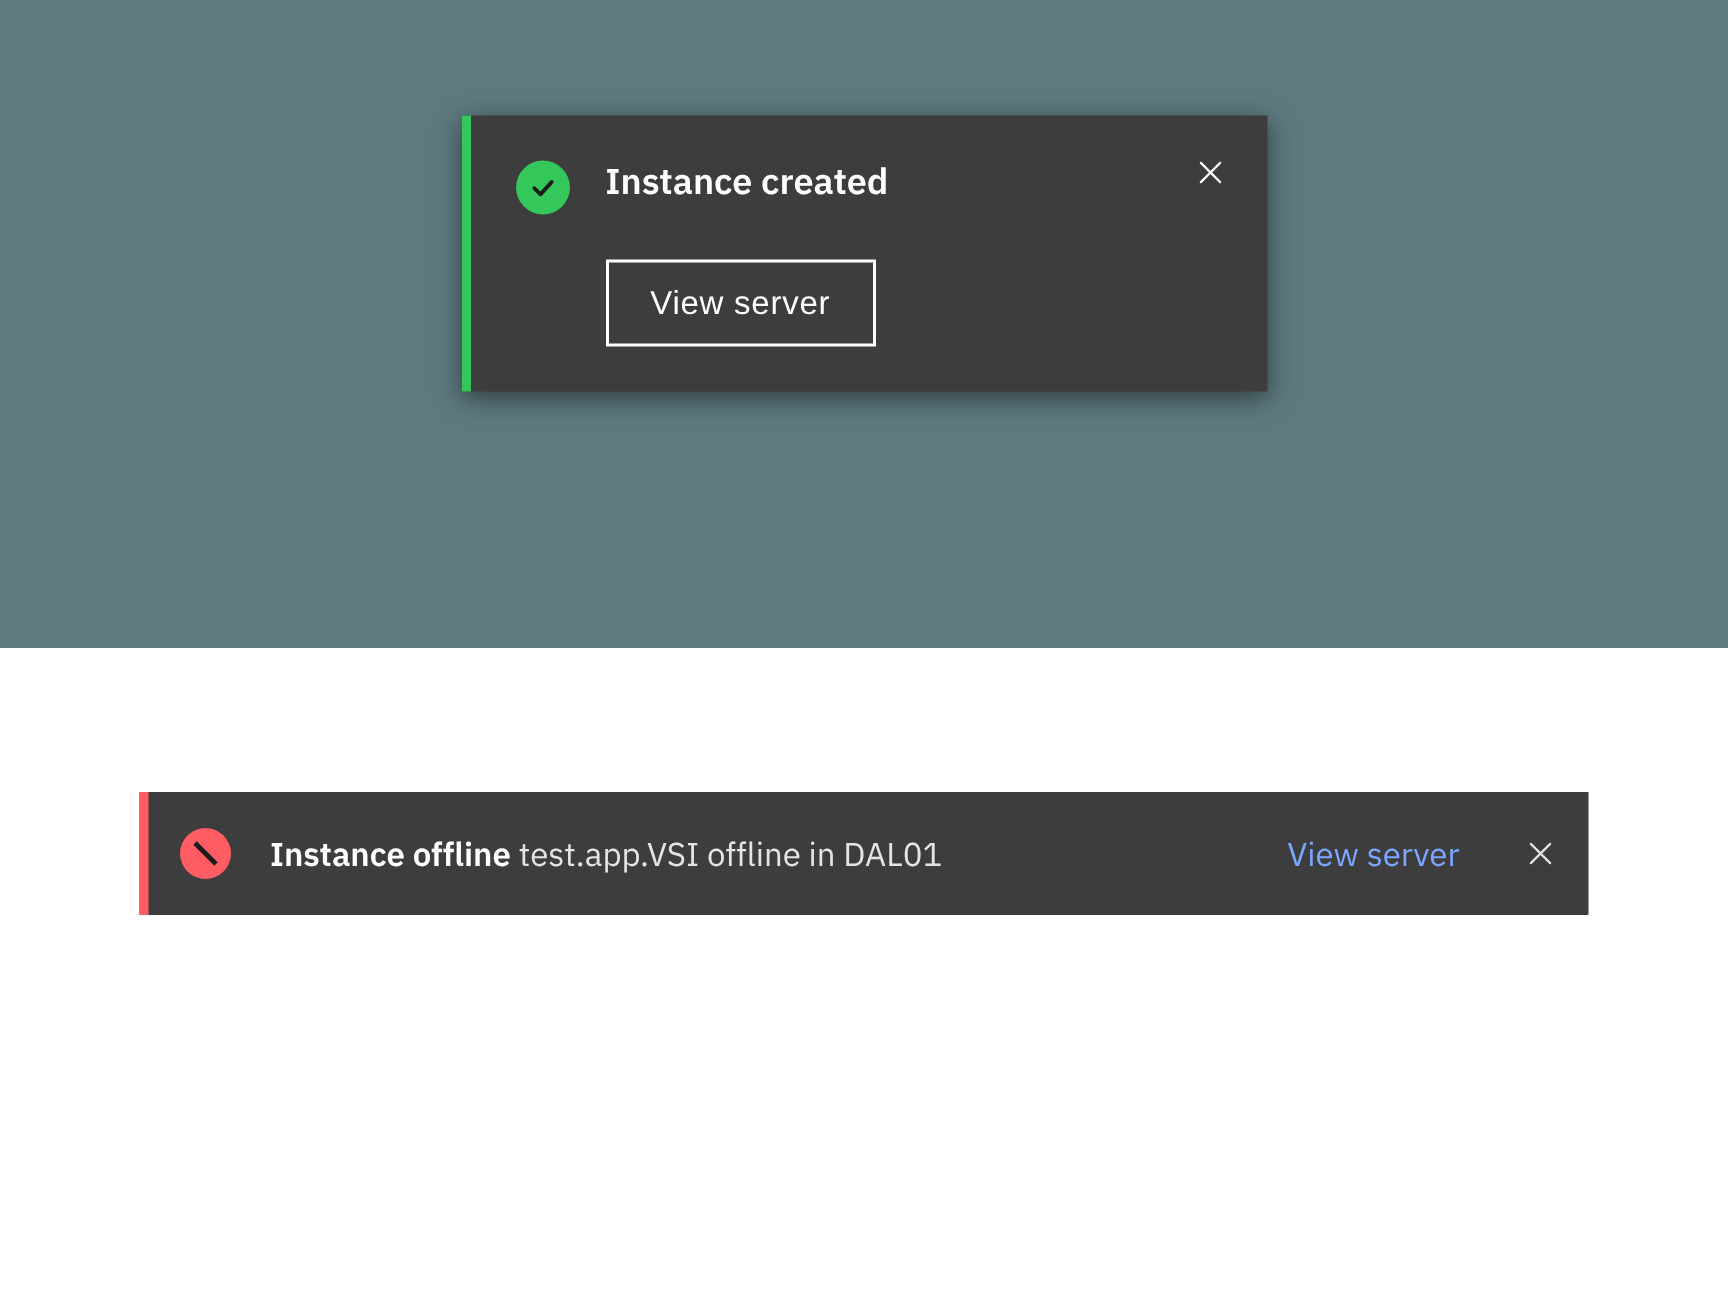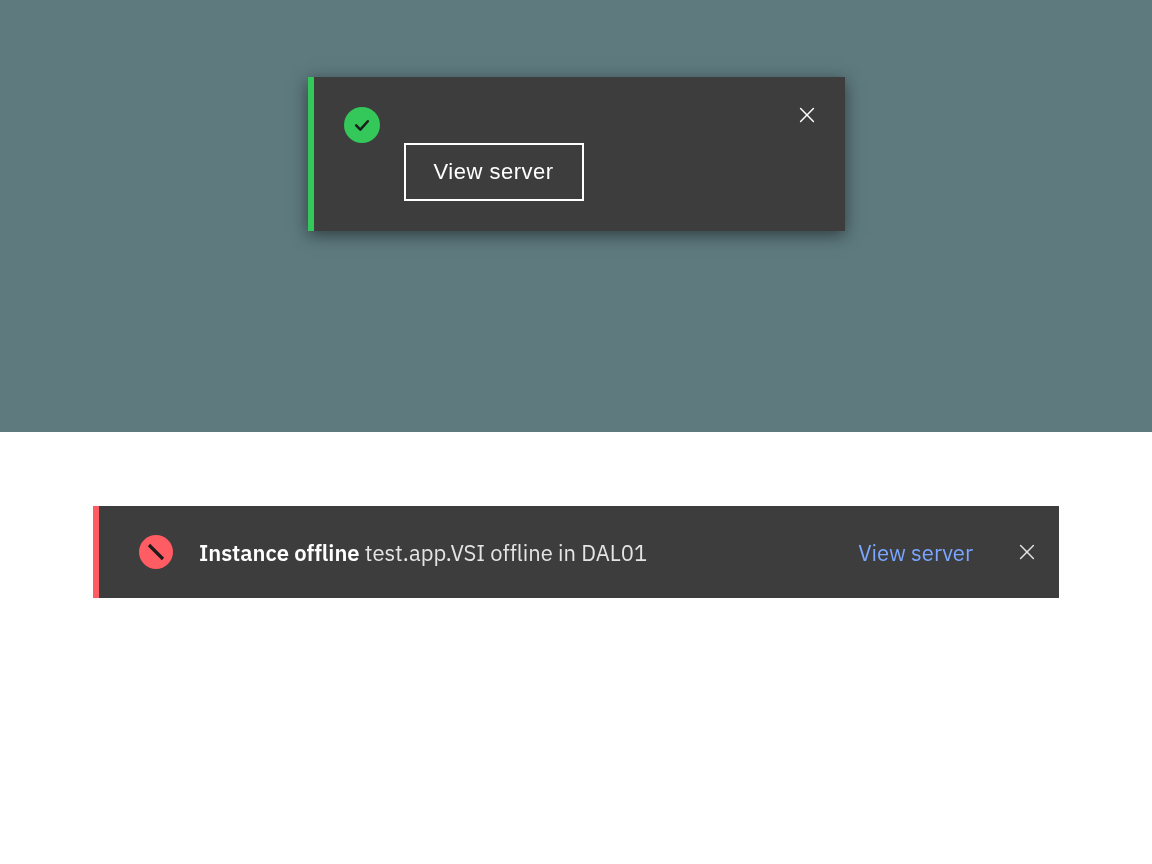--- a/index.html
+++ b/index.html
@@ -82,29 +82,29 @@
     position: absolute;
     top: 24px; right: 24px;
     width: 28px; height: 28px;
     color: #ffffff;
     cursor: pointer;
     display:flex; align-items:center; justify-content:center;
   }
 
   
   .inline-error {
-    margin-top: 74px;
+    margin-top: 96px;
     width: 966px;
-    height: 92px;
+    height: 82px;
     background: #3d3d3d;
     border-left: 6px solid #ff5c63;
     display: flex;
     align-items: center;
     color: #e4e4e4;
-    padding-left: 40px;
+    padding-left: 21px;
     padding-right: 18px;
   }
   .forbid-circle {
     width: 34px; height: 34px;
     border-radius: 50%;
     background: #ff5c63;
     display:flex; align-items:center; justify-content:center;
     flex: 0 0 auto;
     margin-right: 26px;
   }
@@ -141,20 +141,21 @@
 <div class="region-top">
   <div class="toast-success">
     <div class="icon-wrap">
       <div class="check-circle">
         <svg viewBox="0 0 24 24" fill="none" stroke="#1c1c1c" stroke-width="3" stroke-linecap="round" stroke-linejoin="round">
           <polyline points="5,12.5 10,17.5 19,7.5"></polyline>
         </svg>
       </div>
     </div>
     <div class="body">
+      <div class="title">Instance created</div>
       <button class="btn">View server</button>
     </div>
     <div class="close">
       <svg viewBox="0 0 24 24" width="22" height="22" stroke="#ffffff" stroke-width="1.6" stroke-linecap="round">
         <line x1="5" y1="5" x2="19" y2="19"></line>
         <line x1="19" y1="5" x2="5" y2="19"></line>
       </svg>
     </div>
   </div>
 </div>

